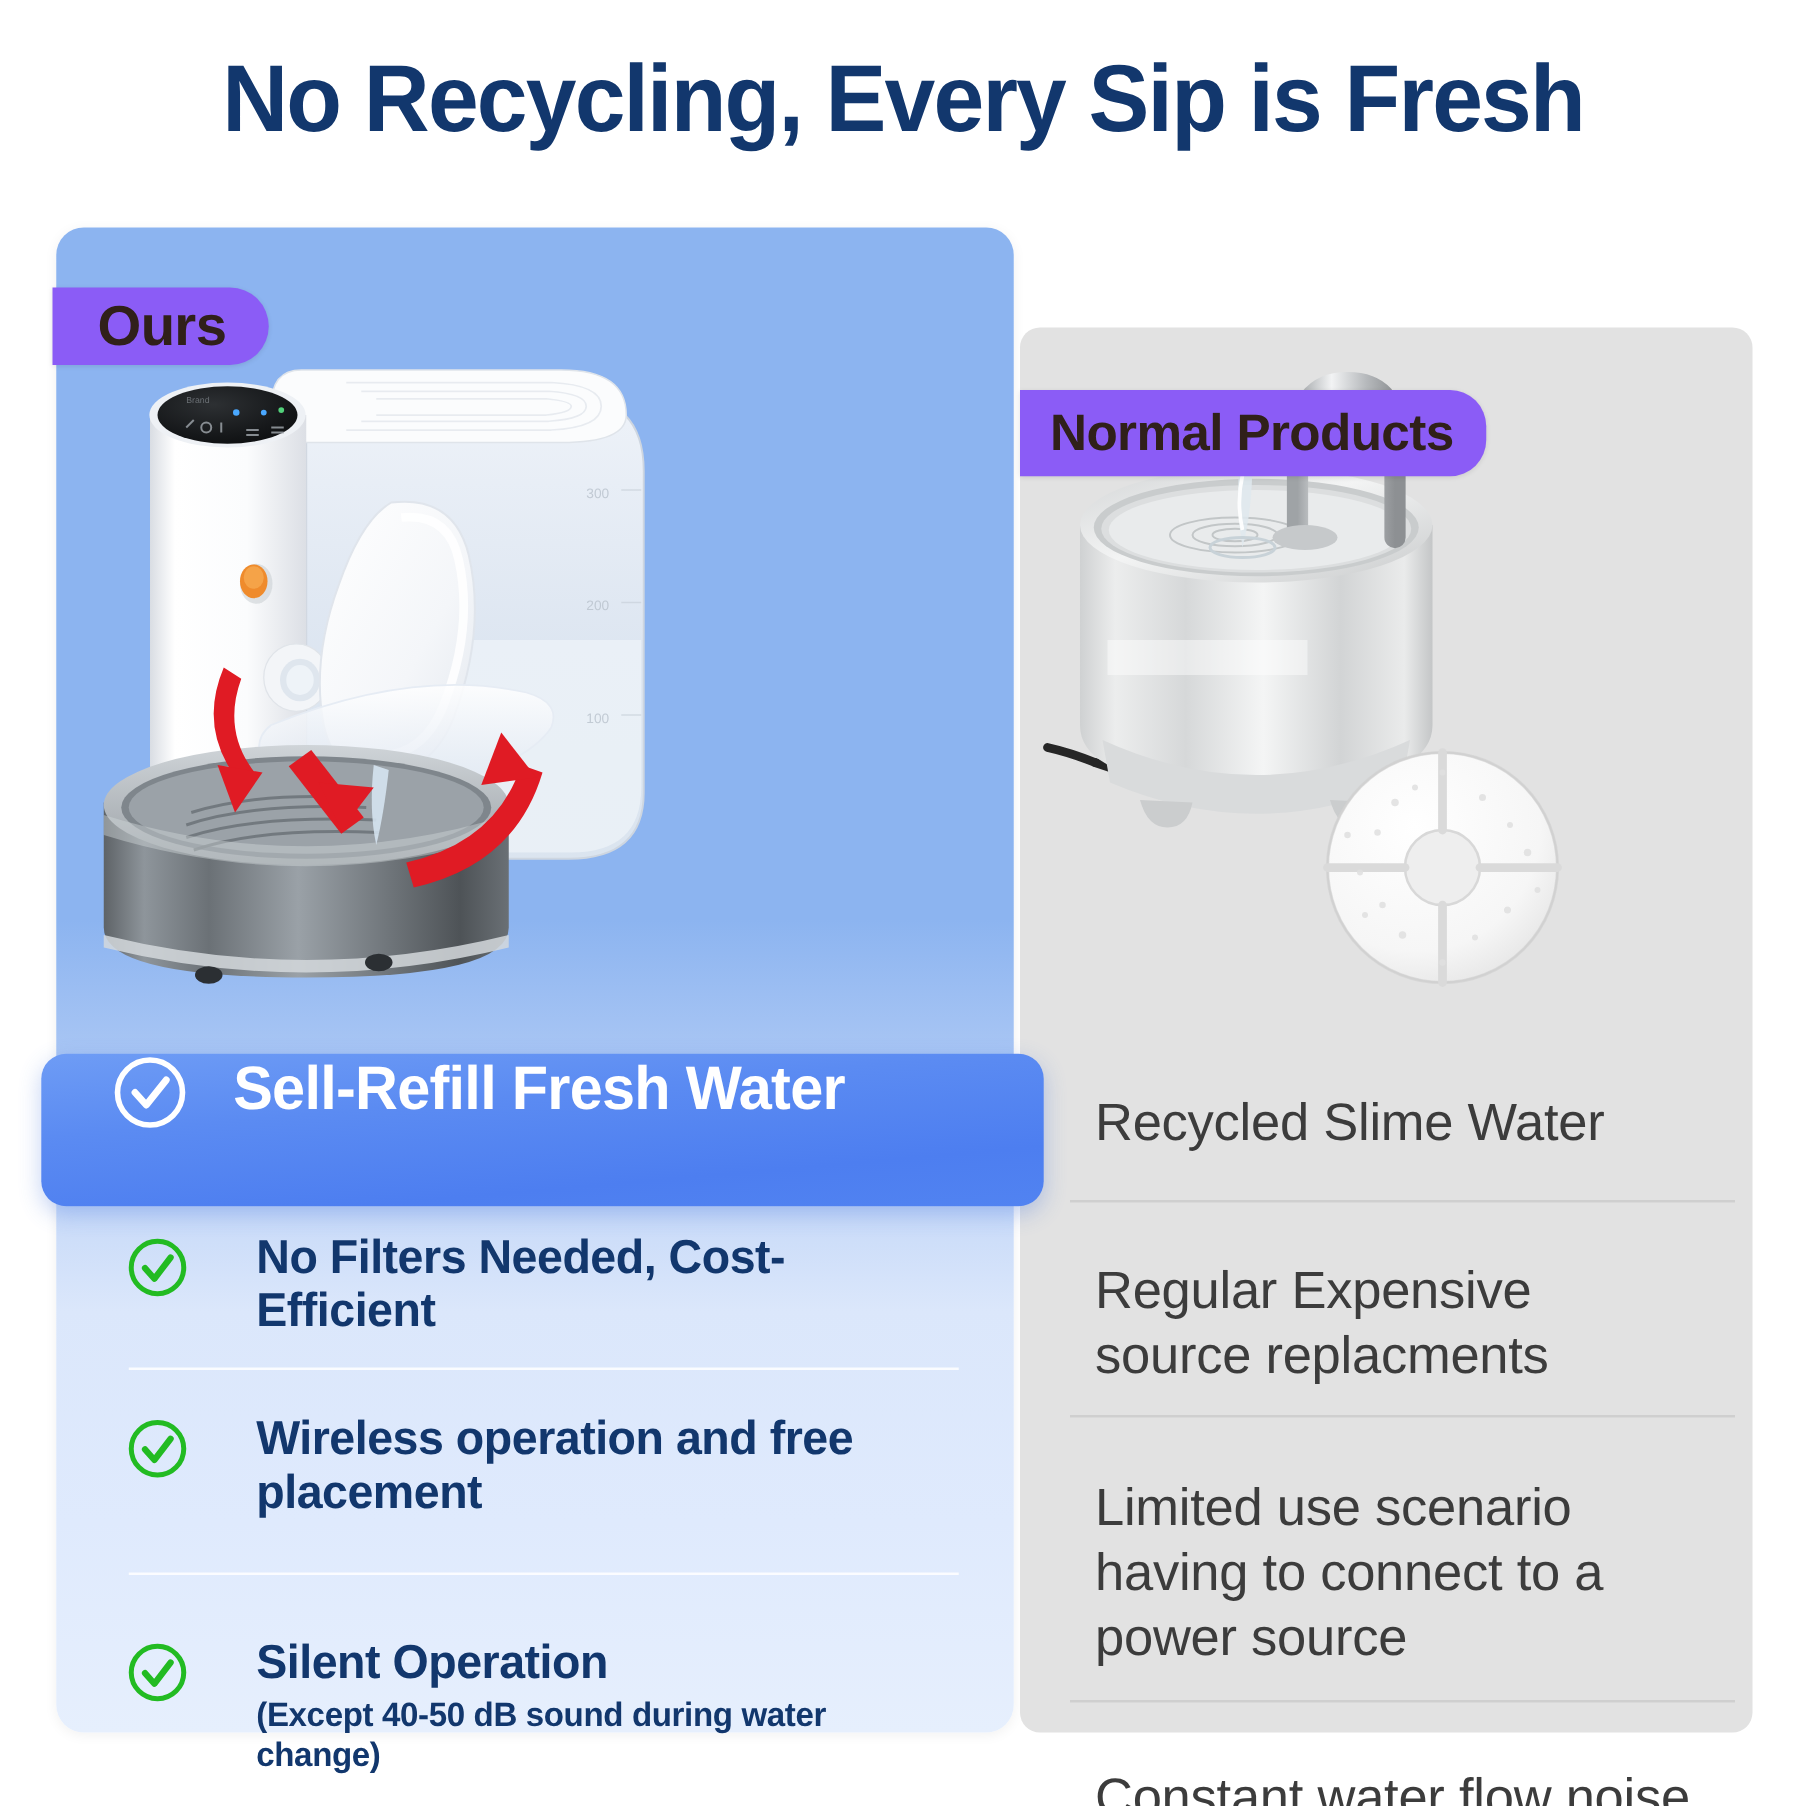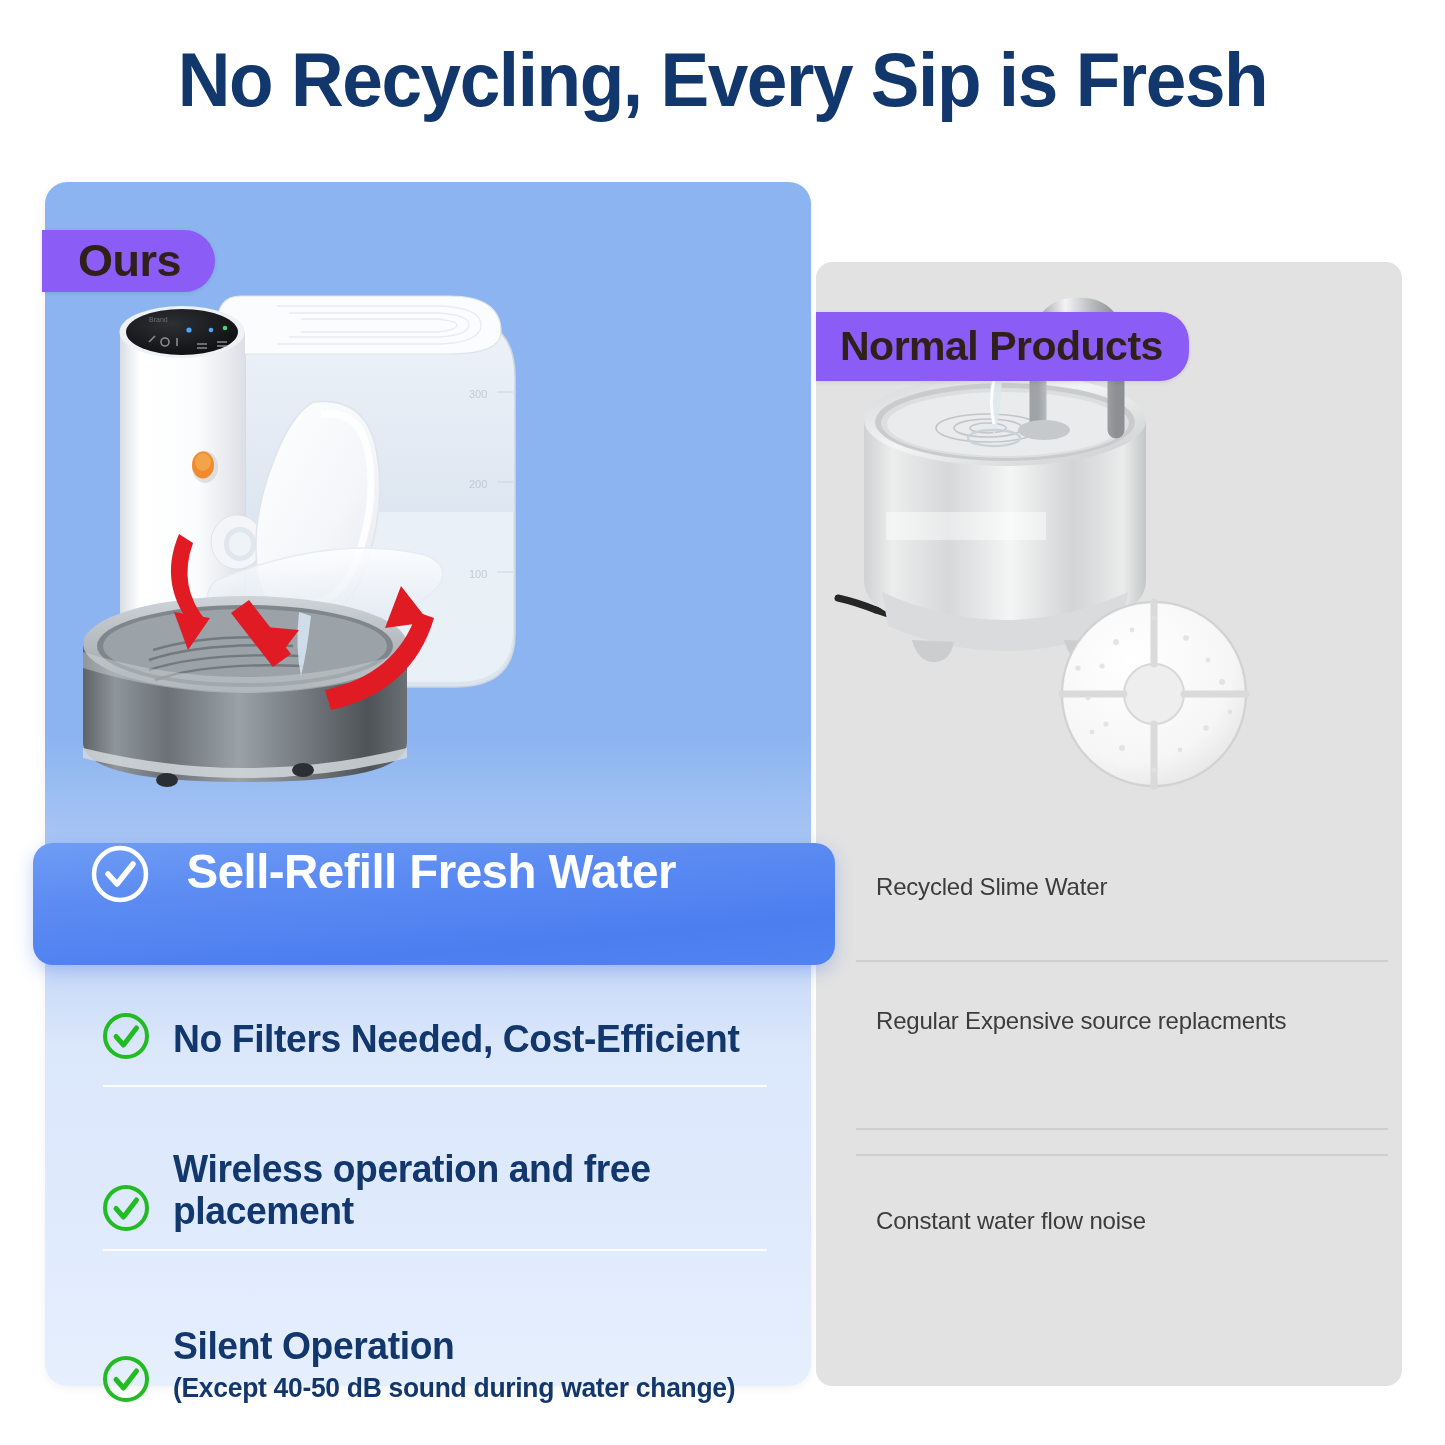--- a/index.html
+++ b/index.html
@@ -126,22 +126,23 @@
   
   #ours-features {
     position: absolute;
     left: 45px; top: 985px;
     width: 766px;
     z-index: 5;
   }
   .feat-row {
     position: relative;
     display: flex;
-    align-items: flex-end;
+    align-items: flex-start;
     padding: 0 40px 0 56px;
+    gap: 32px;
   }
   .feat-icon { flex: 0 0 auto; margin-top: 4px; }
   .feat-body { margin-left: 22px; }
   .feat-title {
     color: #12376d;
     font-size: 38px;
     font-weight: bold;
     line-height: 1.12;
     letter-spacing: -0.4px;
     transform: scaleX(0.98);
@@ -170,21 +171,21 @@
     width: 586px;
     z-index: 5;
   }
   .con-row {
     padding: 0 30px 0 60px;
     display: flex;
     align-items: flex-start;
   }
   .con-text {
     color: #3c3c3c;
-    font-size: 24px;
+    font-size: 42px;
     line-height: 1.24;
     letter-spacing: -0.2px;
   }
   .con-divider {
     height: 2px;
     background: #cfcfcf;
     margin: 0 14px 0 40px;
   }
 
   
@@ -517,20 +518,23 @@
     </div>
 
     <div class="con-divider" style="margin-top:30px;"></div>
 
     <div class="con-row" style="min-height:100px; margin-top:44px;">
       <span class="con-text" style="max-width:420px;">Regular Expensive source replacments</span>
     </div>
 
     <div class="con-divider" style="margin-top:22px;"></div>
 
+    <div class="con-row" style="min-height:100px; margin-top:46px;">
+      <span class="con-text" style="max-width:500px;">Limited use scenario having to connect to a power source</span>
+    </div>
 
     <div class="con-divider" style="margin-top:24px;"></div>
 
     <div class="con-row" style="min-height:58px; margin-top:50px;">
       <span class="con-text">Constant water flow noise</span>
     </div>
 
   </div>
 
 </div>

